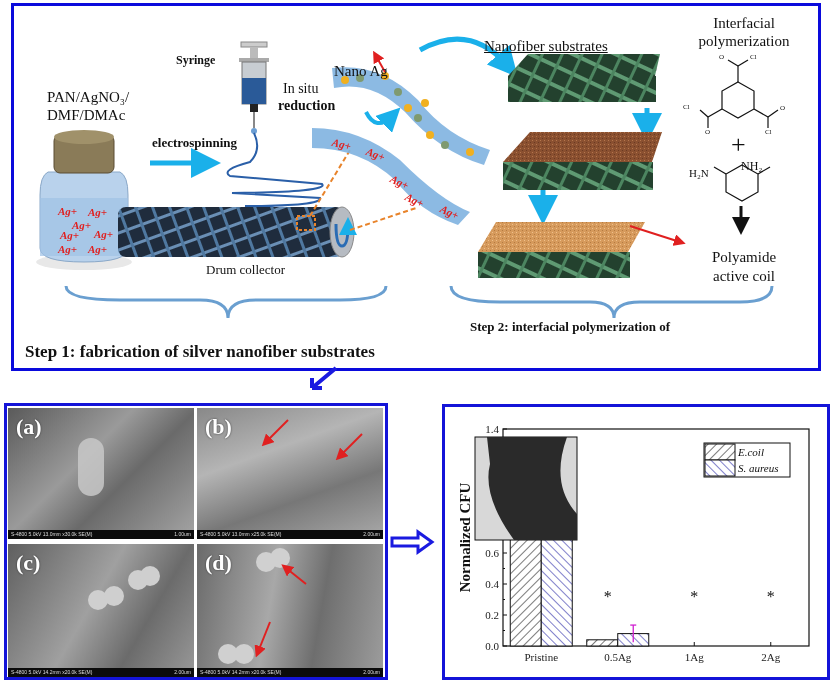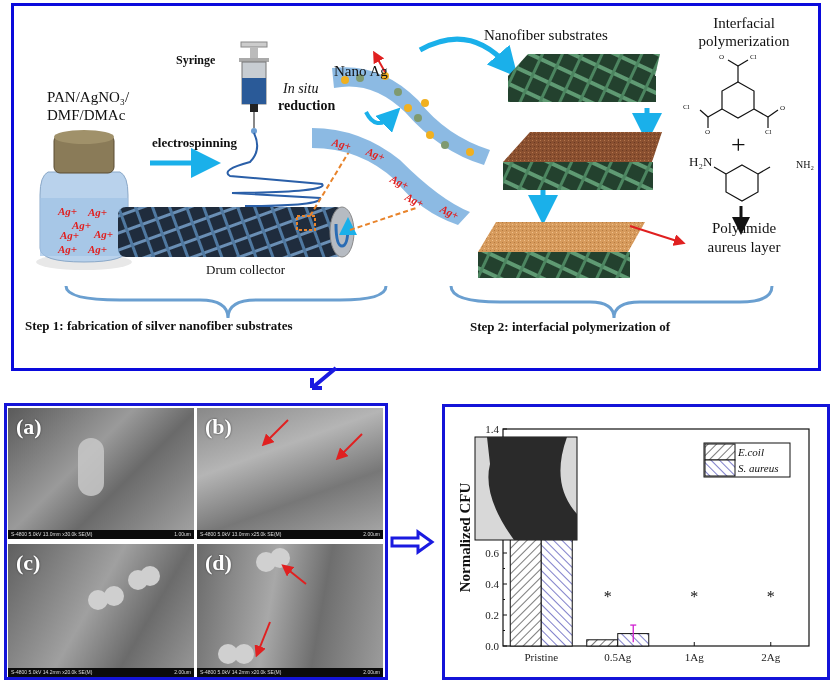--- a/index.html
+++ b/index.html
@@ -150,43 +150,43 @@
 
   <path d="M336,368 L312,388 M312,388 L312,378 M312,388 L322,388" stroke="#1a1ae0" stroke-width="4" fill="none"></path>
 </svg>
 
 <div class="abs lbl" style="left:47px;top:88px;font-size:15px;line-height:18px;">
   <div>PAN/AgNO₃/</div>
   <div>DMF/DMAc</div>
 </div>
 <div class="abs lbl bold" style="left:176px;top:53px;font-size:12px;">Syringe</div>
 <div class="abs lbl bold" style="left:130px;top:135px;font-size:13px;margin-left:22px;">electrospinning</div>
-<div class="abs lbl" style="left:283px;top:81px;font-size:14px;font-style:italic;">In situ</div>
+<div class="abs lbl" style="left:283px;top:81px;font-size:14px;">In situ</div>
 <div class="abs lbl bold" style="left:278px;top:98px;font-size:14px;">reduction</div>
 <div class="abs lbl" style="left:334px;top:32px;font-size:15px;margin-top:31px;">Nano Ag</div>
 <div class="abs lbl" style="left:206px;top:262px;font-size:13px;">Drum collector</div>
-<div class="abs lbl" style="left:484px;top:27px;font-size:15px;">Nanofiber substrates</div>
+<div class="abs lbl" style="left:484px;top:38px;font-size:15px;text-decoration:underline;">Nanofiber substrates</div>
 <div class="abs lbl" style="left:684px;top:14px;font-size:15px;line-height:18px;text-align:center;width:120px;font-family:Liberation Serif, serif;">
   <div>Interfacial</div>
   <div>polymerization</div>
 </div>
 <div class="abs lbl" style="left:719px;top:53px;font-size:7px;">O</div>
 <div class="abs lbl" style="left:750px;top:53px;font-size:7px;">Cl</div>
 <div class="abs lbl" style="left:683px;top:103px;font-size:7px;">Cl</div>
 <div class="abs lbl" style="left:705px;top:128px;font-size:7px;">O</div>
 <div class="abs lbl" style="left:780px;top:104px;font-size:7px;">O</div>
 <div class="abs lbl" style="left:765px;top:128px;font-size:7px;">Cl</div>
 <div class="abs lbl" style="left:731px;top:130px;font-size:26px;">+</div>
-<div class="abs lbl" style="left:689px;top:154px;font-size:13px;">H₂N</div>
-<div class="abs lbl" style="left:796px;top:159px;font-size:10px;">NH₂</div>
-<div class="abs lbl" style="left:690px;top:219px;font-size:15px;line-height:19px;text-align:center;width:108px;">
+<div class="abs lbl" style="left:689px;top:167px;font-size:11px;">H₂N</div>
+<div class="abs lbl" style="left:741px;top:159px;font-size:12px;">NH₂</div>
+<div class="abs lbl" style="left:690px;top:248px;font-size:15px;line-height:19px;text-align:center;width:108px;">
   <div>Polyamide</div>
-  <div>aureus layer</div>
-</div>
-<div class="abs lbl bold" style="left:25px;top:318px;font-size:13px;">Step 1: fabrication of silver nanofiber substrates</div>
+  <div>active coil</div>
+</div>
+<div class="abs lbl bold" style="left:25px;top:342px;font-size:17px;">Step 1: fabrication of silver nanofiber substrates</div>
 <div class="abs lbl bold" style="left:470px;top:318px;font-size:13px;line-height:18px;width:322px;">
   <div>Step 2: interfacial polymerization of</div>
 </div>
 
 <div class="abs agp" style="left:58px;top:205px;">Ag+</div>
 <div class="abs agp" style="left:88px;top:206px;">Ag+</div>
 <div class="abs agp" style="left:72px;top:219px;">Ag+</div>
 <div class="abs agp" style="left:60px;top:229px;">Ag+</div>
 <div class="abs agp" style="left:94px;top:228px;">Ag+</div>
 <div class="abs agp" style="left:58px;top:243px;">Ag+</div>

